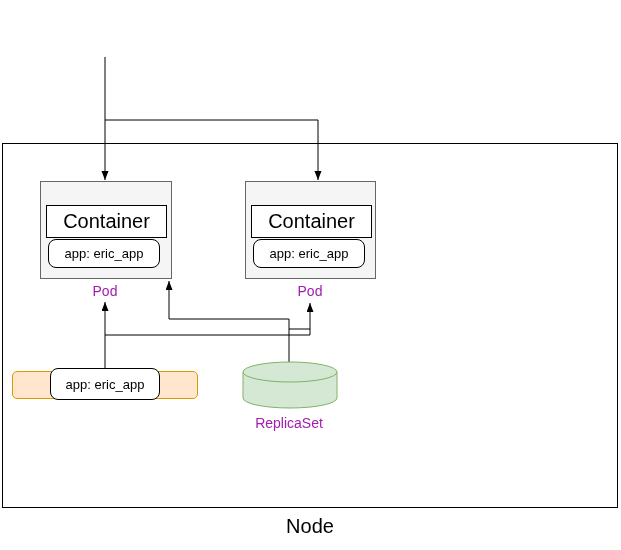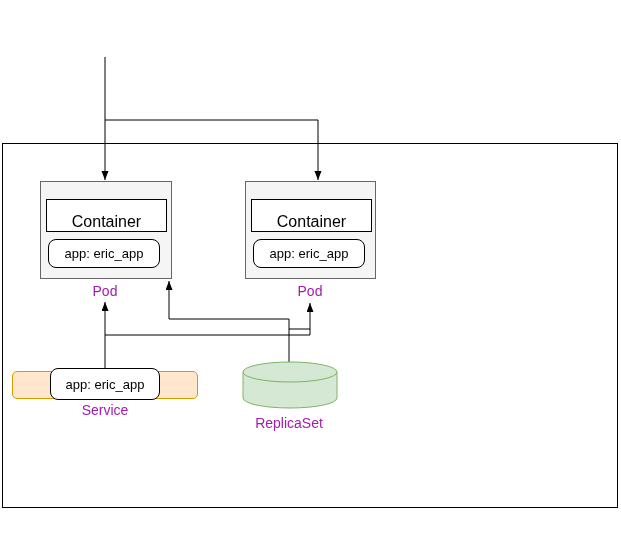--- a/index.html
+++ b/index.html
@@ -42,23 +42,23 @@
     border: 1px solid #666666;
     width: 132px; height: 98px;
     top: 181px;
   }
   .pod-left  { left: 40px;  }
   .pod-right { left: 245px; width: 131px; }
   .container-box {
     background: #ffffff;
     border: 1px solid #000000;
     width: 121px; height: 33px;
-    top: 199px;
-    display: flex; align-items: flex-end; justify-content: center;
-    font-size: 16px; color: #000;
+    top: 205px;
+    display: flex; align-items: center; justify-content: center;
+    font-size: 20px; color: #000;
   }
   .container-left  { left: 46px; }
   .container-right { left: 251px; }
   .app-chip {
     background: #ffffff;
     border: 1px solid #000000;
     border-radius: 8px;
     width: 112px; height: 29px;
     top: 239px;
     display: flex; align-items: center; justify-content: center;
@@ -137,18 +137,18 @@
   </div>
   <div class="abs app-chip app-right">
     <span>app: eric_app</span>
   </div>
   <div class="abs caption pod-caption-right">Pod</div>
 
   <div class="abs service-band"></div>
   <div class="abs app-chip app-service">
     <span>app: eric_app</span>
   </div>
-  <div class="abs caption service-caption">Service</div>
 
   <div class="abs caption replicaset-caption">ReplicaSet</div>
 
+  <div class="abs node-caption">Node</div>
 
 </div>
 
 </body></html>

